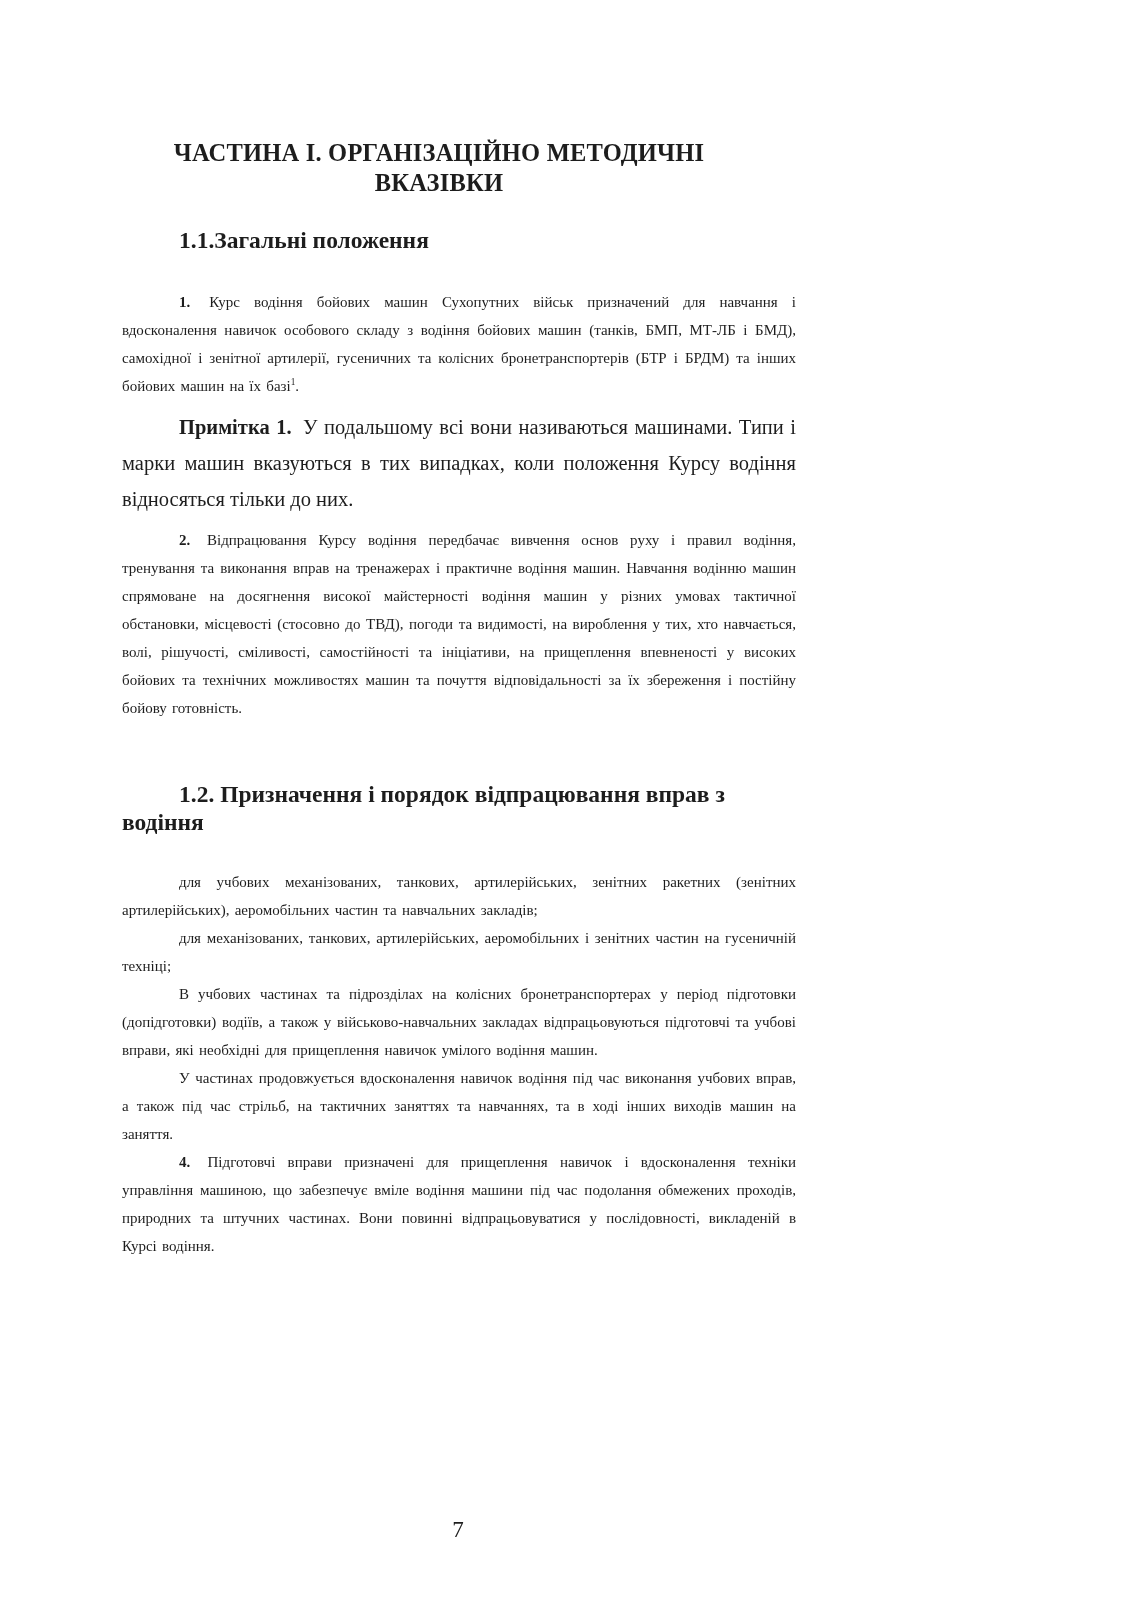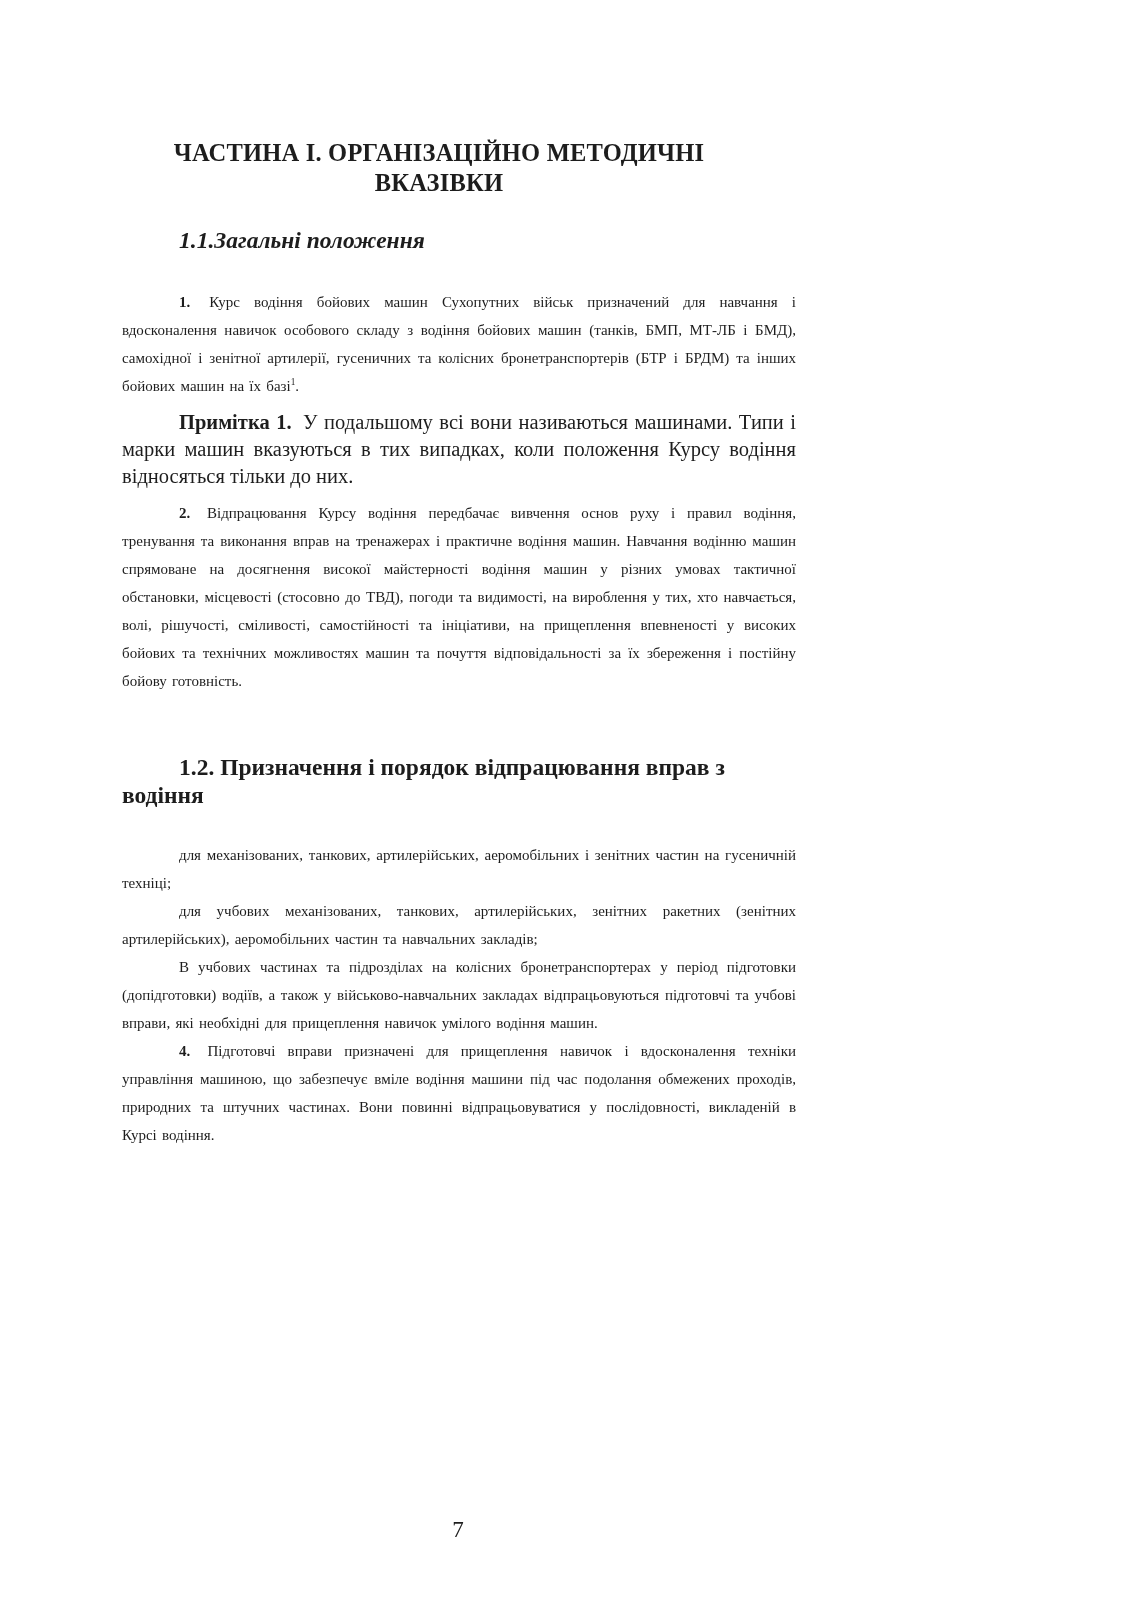--- a/index.html
+++ b/index.html
@@ -28,37 +28,36 @@
   }
   .sec-heading {
     font-size: 23.5px;
     line-height: 28px;
     font-weight: bold;
     margin: 0;
     text-indent: 57px;
   }
   .sec-heading.first {
     margin-bottom: 34px;
-    font-style: italic;
   }
   .sec-heading.second {
     margin-top: 58px;
     margin-bottom: 32px;
   }
   p.body {
     font-size: 15px;
     line-height: 28px;
     text-align: justify;
     margin: 0;
     text-indent: 57px;
     word-spacing: 1.5px;
   }
   p.note {
     font-size: 20.5px;
-    line-height: 27px;
+    line-height: 36px;
     text-align: justify;
     margin: 9px 0;
     text-indent: 57px;
   }
   .p-num {
     font-weight: bold;
     margin-right: 5px;
   }
   sup.fn {
     font-size: 0.62em;
@@ -86,25 +85,26 @@
   <p class="body"><b class="p-num">1.</b><span> Курс водіння бойових машин Сухопутних військ призначений для навчання і вдосконалення навичок особового складу з водіння бойових машин (танків, БМП, МТ-ЛБ і БМД), самохідної і зенітної артилерії, гусеничних та колісних бронетранспортерів (БТР і БРДМ) та інших бойових машин на їх базі</span><sup class="fn">1</sup><span>.</span></p>
 
   <p class="note"><b class="p-num">Примітка 1.</b><span> У подальшому всі вони називаються машинами. Типи і марки машин вказуються в тих випадках, коли положення Курсу водіння відносяться тільки до них.</span></p>
 
   <p class="body"><b class="p-num">2.</b><span> Відпрацювання Курсу водіння передбачає вивчення основ руху і правил водіння, тренування та виконання вправ на тренажерах і практичне водіння машин. Навчання водінню машин спрямоване на досягнення високої майстерності водіння машин у різних умовах тактичної обстановки, місцевості (стосовно до ТВД), погоди та видимості, на вироблення у тих, хто навчається, волі, рішучості, сміливості, самостійності та ініціативи, на прищеплення впевненості у високих бойових та технічних можливостях машин та почуття відповідальності за їх збереження і постійну бойову готовність.</span></p>
 
 
   <h2 class="sec-heading second">1.2. Призначення і порядок відпрацювання вправ з водіння</h2>
 
 
+  <p class="body">для учбових механізованих, танкових, артилерійських, зенітних ракетних (зенітних артилерійських), аеромобільних частин та навчальних закладів;</p>
+
   <p class="body">для механізованих, танкових, артилерійських, аеромобільних і зенітних частин на гусеничній техніці;</p>
-
-  <p class="body">для учбових механізованих, танкових, артилерійських, зенітних ракетних (зенітних артилерійських), аеромобільних частин та навчальних закладів;</p>
 
 
   <p class="body">В учбових частинах та підрозділах на колісних бронетранспортерах у період підготовки (допідготовки) водіїв, а також у військово-навчальних закладах відпрацьовуються підготовчі та учбові вправи, які необхідні для прищеплення навичок умілого водіння машин.</p>
 
+  <p class="body">У частинах продовжується вдосконалення навичок водіння під час виконання учбових вправ, а також під час стрільб, на тактичних заняттях та навчаннях, та в ході інших виходів машин на заняття.</p>
 
   <p class="body"><b class="p-num">4.</b><span> Підготовчі вправи призначені для прищеплення навичок і вдосконалення техніки управління машиною, що забезпечує вміле водіння машини під час подолання обмежених проходів, природних та штучних частинах. Вони повинні відпрацьовуватися у послідовності, викладеній в Курсі водіння.</span></p>
 
   <div class="page-number">7</div>
 
 </div>
 
 </body></html>

